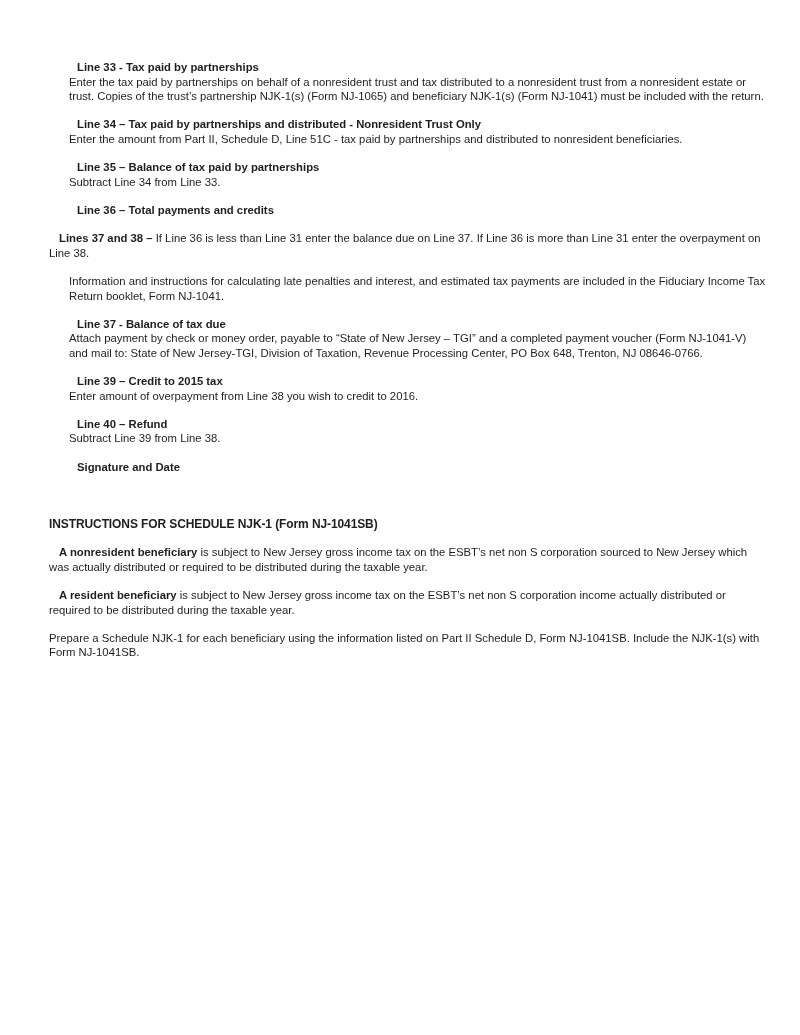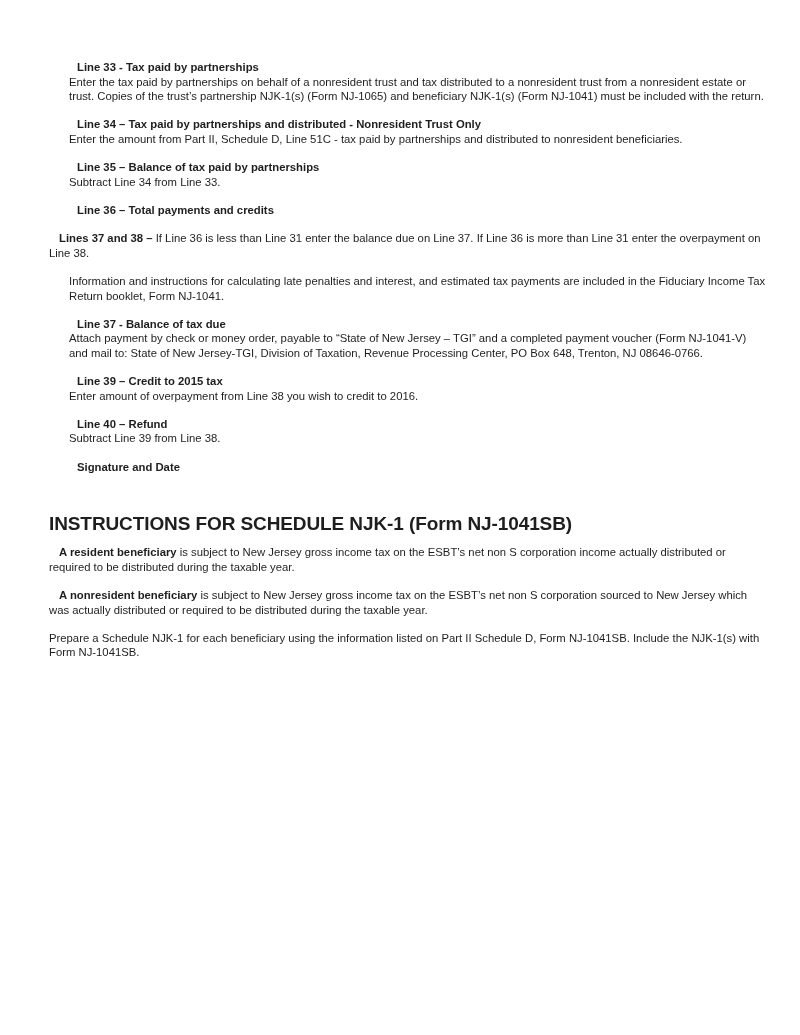--- a/index.html
+++ b/index.html
@@ -34,21 +34,21 @@
     .section-body {
       display: block;
       margin-left: 20px;
     }
     .b {
       font-weight: bold;
       margin-left: 10px;
     }
     .main-heading {
       font-weight: bold;
-      font-size: 19px;
+      font-size: 12px;
       line-height: 16px;
       margin: 42px 0 13px 0;
       letter-spacing: -0.1px;
     }
     p.para {
       margin: 0 0 13.6px 0;
     }
   </style>
 </head>
 <body>
@@ -96,19 +96,19 @@
     <span class="section-title">Line 40 – Refund</span>
     <span class="section-body">Subtract Line 39 from Line 38.</span>
   </div>
 
   <div class="section">
     <span class="section-title">Signature and Date</span>
   </div>
 
   <div class="main-heading">INSTRUCTIONS FOR SCHEDULE NJK-1 (Form NJ-1041SB)</div>
 
+  <p class="para"><span class="b">A nonresident beneficiary</span><span> is subject to New Jersey gross income tax on the ESBT’s net non S corporation sourced to New Jersey which was actually distributed or required to be distributed during the taxable year.</span></p>
+
   <p class="para"><span class="b">A resident beneficiary</span><span> is subject to New Jersey gross income tax on the ESBT’s net non S corporation income actually distributed or required to be distributed during the taxable year.</span></p>
-
-  <p class="para"><span class="b">A nonresident beneficiary</span><span> is subject to New Jersey gross income tax on the ESBT’s net non S corporation sourced to New Jersey which was actually distributed or required to be distributed during the taxable year.</span></p>
 
   <p class="para"><span>Prepare a Schedule NJK-1 for each beneficiary using the information listed on Part II Schedule D, Form NJ-1041SB. Include the NJK-1(s) with Form NJ-1041SB.</span></p>
 
 </div>
 
 </body></html>

